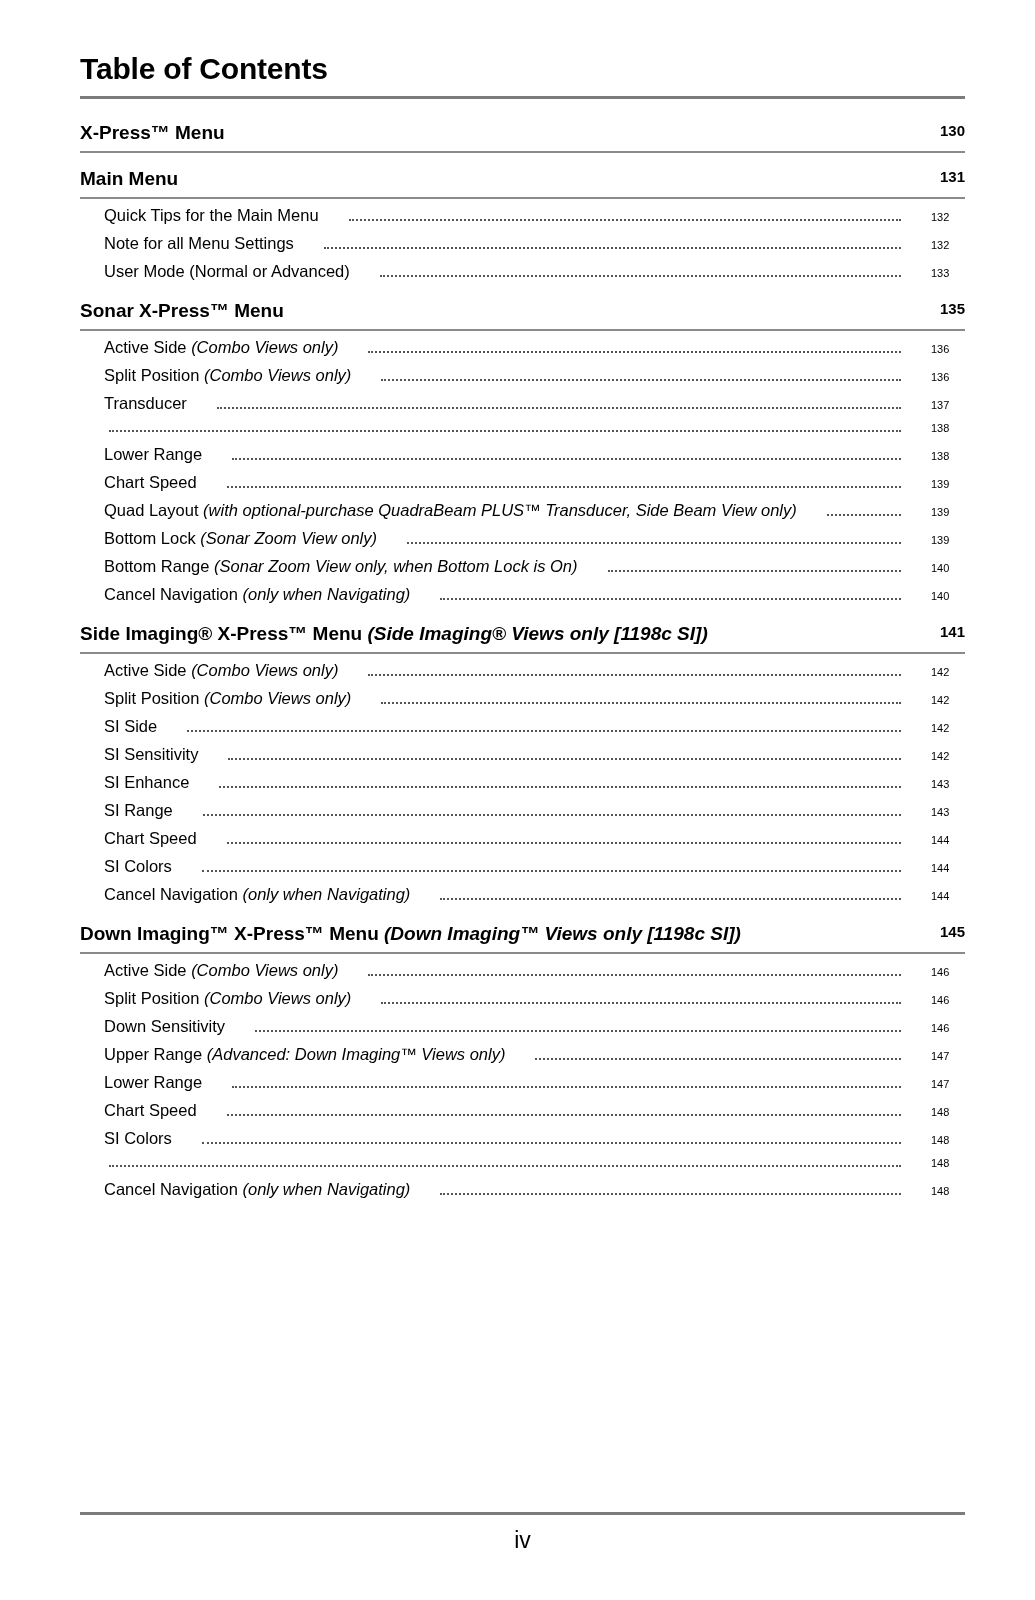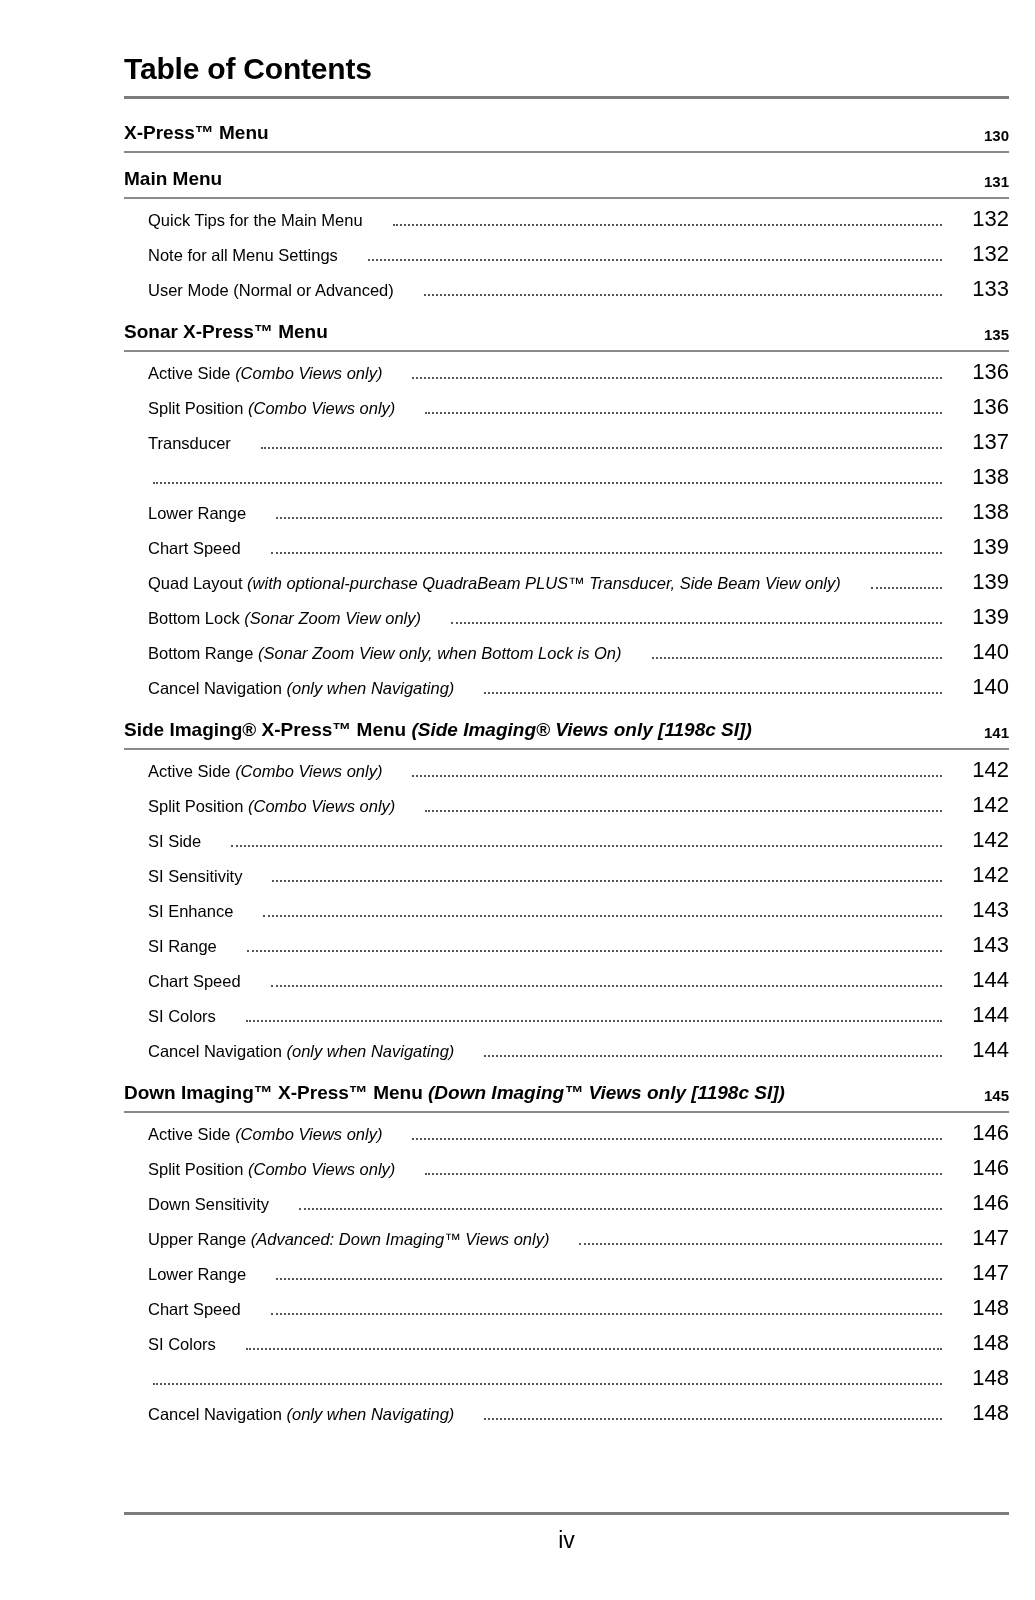--- a/index.html
+++ b/index.html
@@ -15,40 +15,39 @@
     position: relative;
     overflow: hidden;
   }
   .page {
     position: absolute;
     left: 0; top: 0;
     width: 923px;
     height: 1600px;
     box-sizing: border-box;
     padding: 40px 70px 0 80px;
-    margin-left: 44px;
   }
   .page-title {
     font-size: 30px;
     font-weight: bold;
     letter-spacing: -0.2px;
     margin: 12px 0 10px 0;
   }
   .title-rule {
     border-top: 3px solid #7c7c7c;
     margin: 0 0 16px 0;
     width: 885px;
   }
   .toc {
     width: 885px;
   }
   
   .entry-l1 {
     display: flex;
-    align-items: flex-end;
+    align-items: flex-start;
     font-size: 19px;
     font-weight: bold;
     padding: 7px 0 7px 0;
     border-bottom: 2px solid #8a8a8a;
     margin-bottom: 2px;
   }
   .entry-l1 .lbl {
     white-space: nowrap;
   }
   .entry-l1 .spacer {
@@ -73,23 +72,23 @@
   }
   .entry-l2 .leader {
     flex: 1 1 auto;
     border-bottom: 2px dotted #555;
     margin: 0 5px 4px 5px;
     height: 0;
     min-width: 10px;
   }
   .entry-l2 .pg {
     white-space: nowrap;
-    font-size: 22px;
+    font-size: 11px;
     min-width: 34px;
-    text-align: center;
+    text-align: left;
   }
   .it {
     font-style: italic;
   }
   .group {
     margin-bottom: 0px;
   }
   .group + .group {
     margin-top: 8px;
   }

